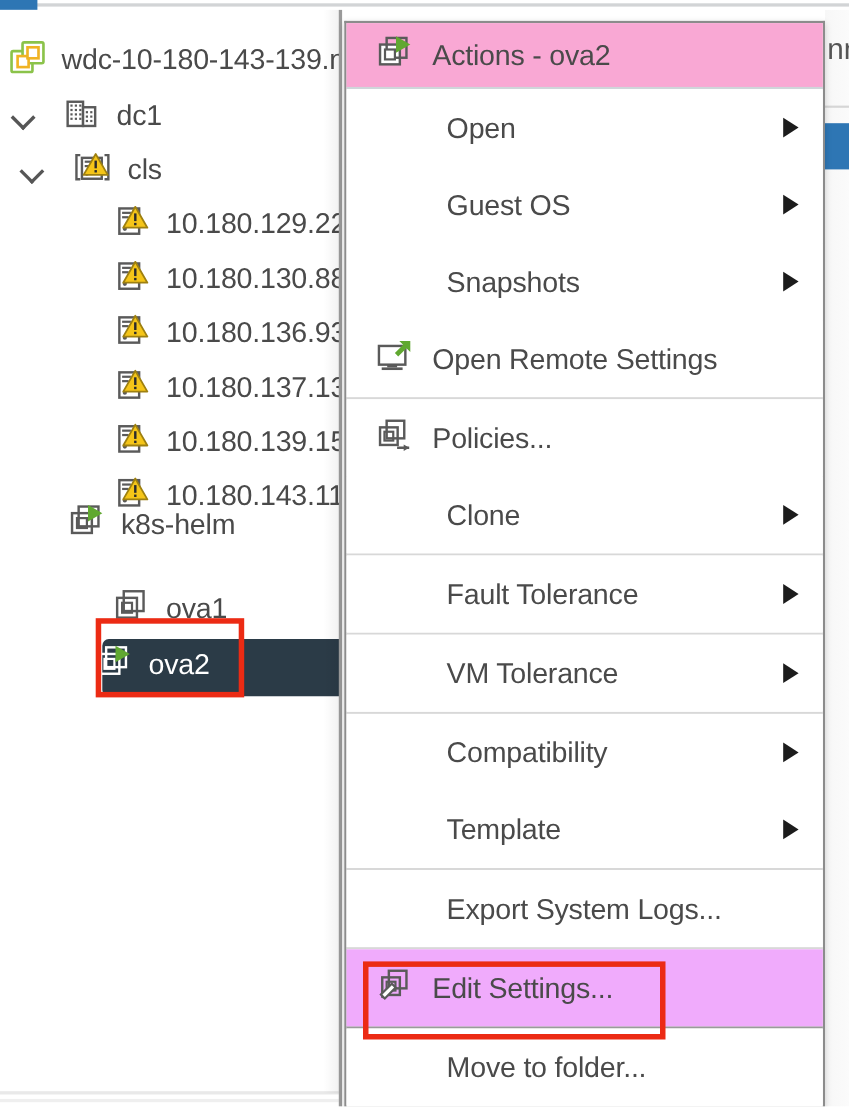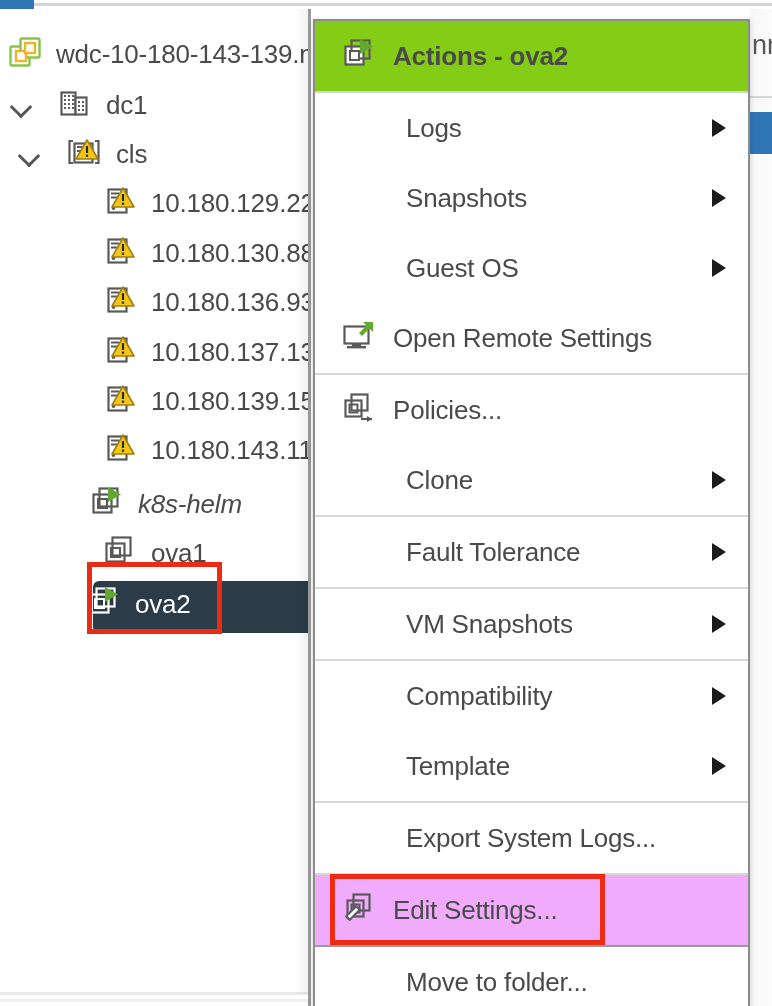--- a/index.html
+++ b/index.html
@@ -94,22 +94,22 @@
   #context-menu{
     position:absolute;left:313px;top:19px;width:437px;height:987px;
     background:#ffffff;
     border:2px solid #8c8c8c;
     border-bottom:none;
     box-sizing:border-box;
     box-shadow:0 2px 6px rgba(0,0,0,0.18);
     z-index:10;
   }
   .menu-header{
-    height:72px;background:#84cc16;border-bottom:2px solid #cfd6da;
-    display:flex;align-items:center;padding-left:27px;box-sizing:border-box;font-weight:bold;
+    height:60px;background:#f9a8d4;border-bottom:2px solid #cfd6da;
+    display:flex;align-items:center;padding-left:27px;box-sizing:border-box;
   }
   .menu-header-label{
     font-size:26px;color:#4a4a4a;margin-left:17px;letter-spacing:-0.2px;
   }
   .menu-item{
     height:70px;display:flex;align-items:center;
     padding-left:27px;padding-right:18px;box-sizing:border-box;
     position:relative;background:#ffffff;
   }
   .menu-item.with-icon .menu-label{margin-left:17px;}
@@ -285,21 +285,21 @@
               <rect x="8" y="8.5" width="8" height="2"></rect>
               <rect x="8" y="12.5" width="6" height="2"></rect>
             </g>
       <circle cx="10.5" cy="24" r="1.9" fill="#5a5a5a"></circle>
       <polygon points="20,4 31,23 9,23" fill="#f5c518" stroke="#9e8010" stroke-width="1.6" stroke-linejoin="round"></polygon>
       <rect x="18.9" y="10" width="2.2" height="7" fill="#2b2b2b"></rect>
       <rect x="18.9" y="18.6" width="2.2" height="2.2" fill="#2b2b2b"></rect>
     </svg></span>
         <span class="tree-label" style="margin-left: 14px;">10.180.143.112</span>
       </div>
-      <div class="tree-row" style="top: 472px; padding-left: 90px; font-style: italic;">
+      <div class="tree-row" style="top: 444px; padding-left: 62px;">
         <span class="ic" style="color: rgb(90, 90, 90);"><svg width="34" height="34" viewBox="0 0 34 34">
       <rect x="3.5" y="9.5" width="18" height="18" fill="none" stroke="currentColor" stroke-width="2.2"></rect>
       <rect x="9.5" y="3.5" width="18" height="18" fill="none" stroke="currentColor" stroke-width="2.2"></rect>
       <rect x="8" y="14" width="9" height="9" fill="none" stroke="currentColor" stroke-width="2"></rect>
       <polygon points="18,2 31,9.5 18,17" fill="#60a830"></polygon>
     </svg></span>
         <span class="tree-label" style="margin-left: 14px;">k8s-helm</span>
       </div>
       <div class="tree-row" style="top: 521px; padding-left: 103px;">
         <span class="ic" style="color: rgb(90, 90, 90);"><svg width="34" height="34" viewBox="0 0 34 34">
@@ -332,29 +332,29 @@
         <rect x="3.5" y="9.5" width="18" height="18" fill="#ffffff" stroke="#5a5a5a" stroke-width="2.2"></rect>
         <rect x="9.5" y="3.5" width="18" height="18" fill="none" stroke="#5a5a5a" stroke-width="2.2"></rect>
         <rect x="8" y="14" width="9" height="9" fill="#ffffff" stroke="#5a5a5a" stroke-width="2"></rect>
         <polygon points="18,2 31,9.5 18,17" fill="#60a830"></polygon>
       </svg>
     </span>
     <span class="menu-header-label">Actions - ova2</span>
   </div>
   <div id="context-menu-items">
       <div class="menu-item no-icon">
-        <span class="menu-label">Logs</span>
+        <span class="menu-label">Open</span>
+        <span class="submenu-arrow"></span>
+      </div>
+      <div class="menu-item no-icon">
+        <span class="menu-label">Guest OS</span>
         <span class="submenu-arrow"></span>
       </div>
       <div class="menu-item no-icon">
         <span class="menu-label">Snapshots</span>
-        <span class="submenu-arrow"></span>
-      </div>
-      <div class="menu-item no-icon">
-        <span class="menu-label">Guest OS</span>
         <span class="submenu-arrow"></span>
       </div>
       <div class="menu-item with-icon">
         <span class="ic"><svg width="34" height="34" viewBox="0 0 34 34">
       <rect x="2.5" y="7.5" width="24" height="17" fill="#fff" stroke="#5a5a5a" stroke-width="2.2"></rect>
       <rect x="10" y="24" width="9" height="3" fill="#5a5a5a"></rect>
       <rect x="5" y="27" width="19" height="2.4" fill="#5a5a5a"></rect>
       <polygon points="31,3 31,13 27.5,9.5 20,17 17,14 24.5,6.5 21,3" fill="#60a830"></polygon>
     </svg></span>
         <span class="menu-label">Open Remote Settings</span>
@@ -374,21 +374,21 @@
         <span class="menu-label">Clone</span>
         <span class="submenu-arrow"></span>
       </div>
       <div class="menu-sep"></div>
       <div class="menu-item no-icon">
         <span class="menu-label">Fault Tolerance</span>
         <span class="submenu-arrow"></span>
       </div>
       <div class="menu-sep"></div>
       <div class="menu-item no-icon">
-        <span class="menu-label">VM Snapshots</span>
+        <span class="menu-label">VM Tolerance</span>
         <span class="submenu-arrow"></span>
       </div>
       <div class="menu-sep"></div>
       <div class="menu-item no-icon">
         <span class="menu-label">Compatibility</span>
         <span class="submenu-arrow"></span>
       </div>
       <div class="menu-item no-icon">
         <span class="menu-label">Template</span>
         <span class="submenu-arrow"></span>

